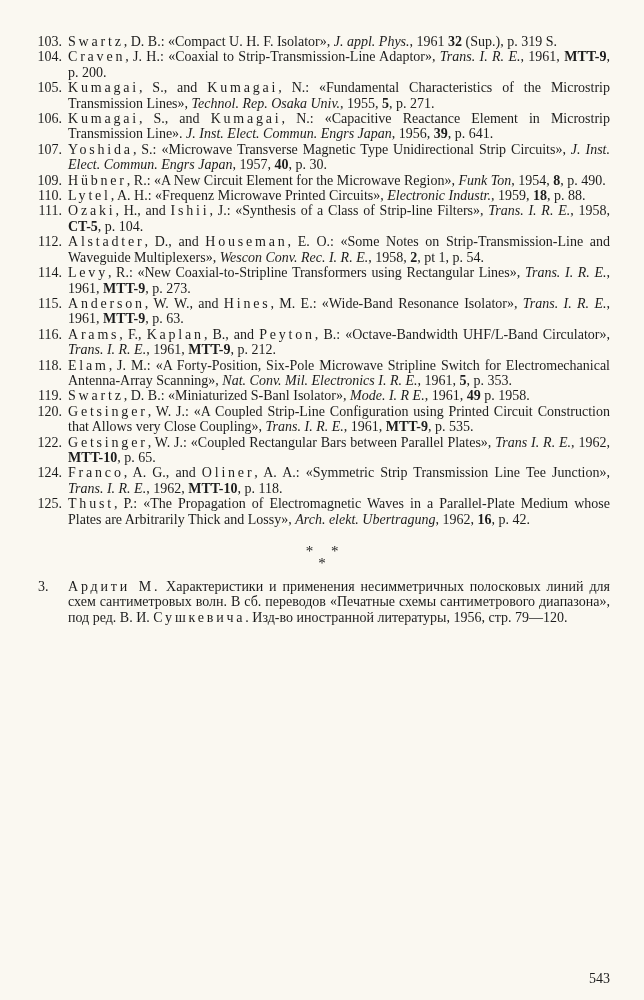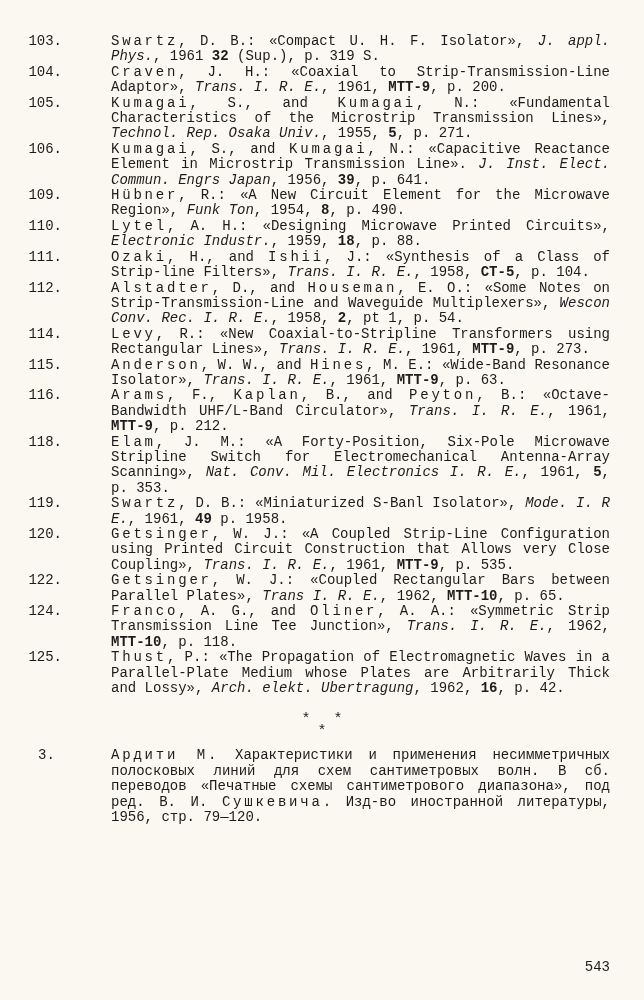--- a/index.html
+++ b/index.html
@@ -6,51 +6,51 @@
   body { background: #efede6; }
   .page {
     position: relative;
     width: 644px;
     height: 1000px;
     box-sizing: border-box;
     margin: 0;
     padding: 34px 34px 0 22px;
     background: #faf8f1;
     color: #1c1c1c;
-    font-family: Liberation Mono, monospace;
+    font-family: Liberation Serif, serif;
     font-size: 14px;
     line-height: 15.4px;
     overflow: hidden;
   }
   .ref-list { width: 100%; }
   .ref { display: flex; }
   .ref-num {
     flex: 0 0 46px;
     box-sizing: border-box;
     padding-right: 6px;
     text-align: right;
     white-space: nowrap;
   }
-  .ref-text { flex: 1 1 auto; text-align: justify; margin-left: 43px; }
+  .ref-text { flex: 1 1 auto; text-align: justify; }
   .seg-italic { font-style: italic; }
   .seg-bold   { font-weight: bold; }
   .seg-spaced { letter-spacing: 0.2em; }
   .separator {
     text-align: center;
     margin: 18px 0 10px 12px;
     font-size: 15px;
     line-height: 12px;
   }
   .separator .sep-line { word-spacing: 14px; }
   .addendum { margin-top: 6px; }
   .addendum .ref-num { text-align: left; padding-left: 16px; }
   .page-number {
     position: absolute;
     right: 34px;
-    bottom: 25px;
+    bottom: 14px;
     font-size: 14px;
     text-align: center;
   }
 </style>
 </head>
 <body>
 
 <div class="page">
 
   <div class="ref-list" id="ref-list">
@@ -64,26 +64,30 @@
       </div>
       <div class="ref">
         <span class="ref-num">105.</span>
         <span class="ref-text"><span class="seg-spaced">Kumagai</span><span>, S., and </span><span class="seg-spaced">Kumagai</span><span>, N.: «Fundamental Characteristics of the Microstrip Transmission Lines», </span><span class="seg-italic">Technol. Rep. Osaka Univ.</span><span>, 1955, </span><span class="seg-bold">5</span><span>, p. 271.</span></span>
       </div>
       <div class="ref">
         <span class="ref-num">106.</span>
         <span class="ref-text"><span class="seg-spaced">Kumagai</span><span>, S., and </span><span class="seg-spaced">Kumagai</span><span>, N.: «Capacitive Reactance Element in Microstrip Transmission Line». </span><span class="seg-italic">J. Inst. Elect. Commun. Engrs Japan</span><span>, 1956, </span><span class="seg-bold">39</span><span>, p. 641.</span></span>
       </div>
       <div class="ref">
+        <span class="ref-num">107.</span>
+        <span class="ref-text"><span class="seg-spaced">Yoshida</span><span>, S.: «Microwave Transverse Magnetic Type Unidirectional Strip Circuits», </span><span class="seg-italic">J. Inst. Elect. Commun. Engrs Japan</span><span>, 1957, </span><span class="seg-bold">40</span><span>, p. 30.</span></span>
+      </div>
+      <div class="ref">
         <span class="ref-num">109.</span>
         <span class="ref-text"><span class="seg-spaced">Hübner</span><span>, R.: «A New Circuit Element for the Microwave Region», </span><span class="seg-italic">Funk Ton</span><span>, 1954, </span><span class="seg-bold">8</span><span>, p. 490.</span></span>
       </div>
       <div class="ref">
         <span class="ref-num">110.</span>
-        <span class="ref-text"><span class="seg-spaced">Lytel</span><span>, A. H.: «Designing Microwave Printed Circuits», </span><span class="seg-italic">Electronic Industr.</span><span>, 1959, </span><span class="seg-bold">18</span><span>, p. 88.</span></span>
+        <span class="ref-text"><span class="seg-spaced">Lytel</span><span>, A. H.: «Frequenz Microwave Printed Circuits», </span><span class="seg-italic">Electronic Industr.</span><span>, 1959, </span><span class="seg-bold">18</span><span>, p. 88.</span></span>
       </div>
       <div class="ref">
         <span class="ref-num">111.</span>
         <span class="ref-text"><span class="seg-spaced">Ozaki</span><span>, H., and </span><span class="seg-spaced">Ishii</span><span>, J.: «Synthesis of a Class of Strip-line Filters», </span><span class="seg-italic">Trans. I. R. E.</span><span>, 1958, </span><span class="seg-bold">CT-5</span><span>, p. 104.</span></span>
       </div>
       <div class="ref">
         <span class="ref-num">112.</span>
         <span class="ref-text"><span class="seg-spaced">Alstadter</span><span>, D., and </span><span class="seg-spaced">Houseman</span><span>, E. O.: «Some Notes on Strip-Transmission-Line and Waveguide Multiplexers», </span><span class="seg-italic">Wescon Conv. Rec. I. R. E.</span><span>, 1958, </span><span class="seg-bold">2</span><span>, pt 1, p. 54.</span></span>
       </div>
       <div class="ref">

